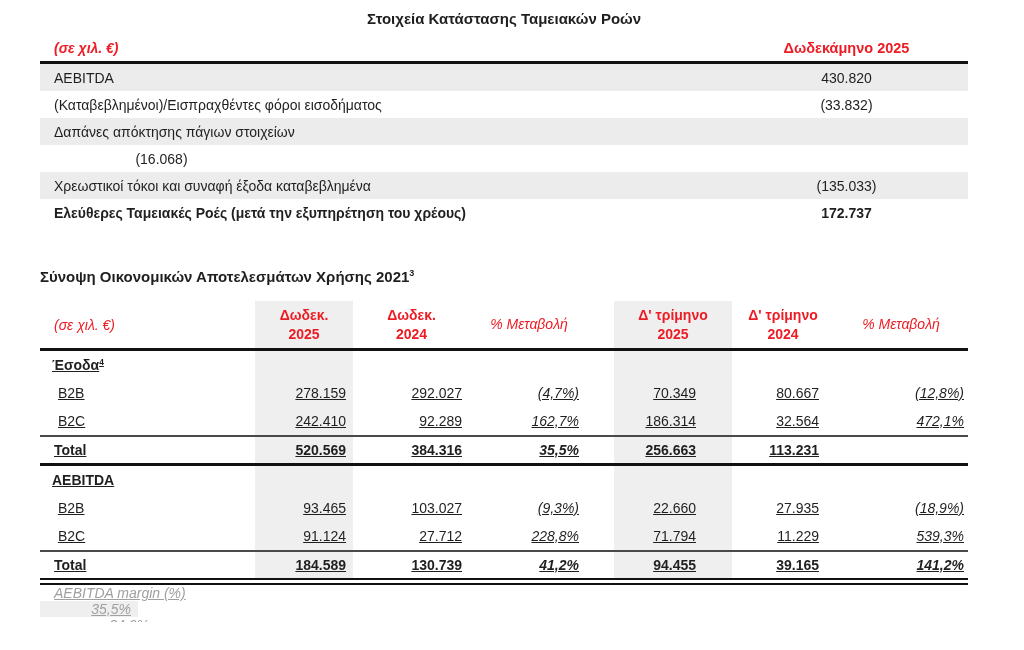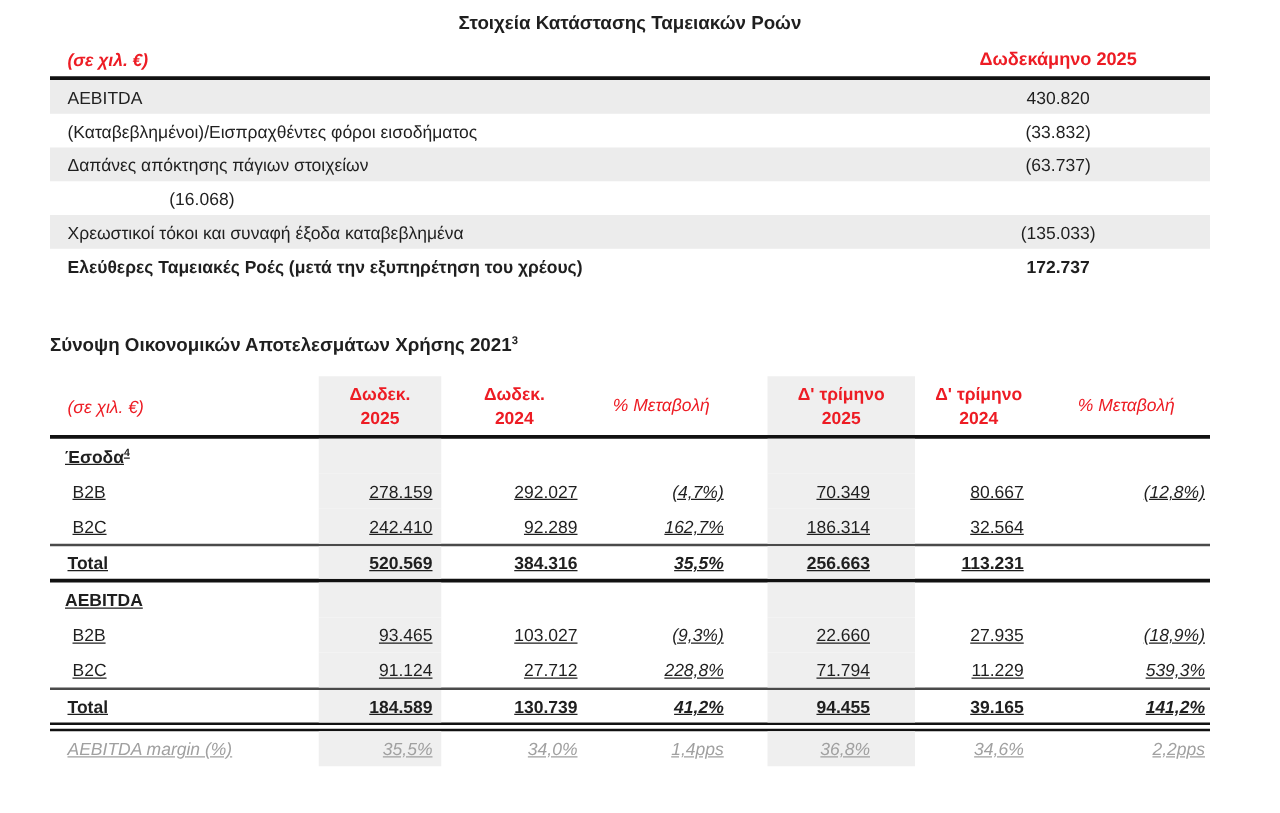--- a/index.html
+++ b/index.html
@@ -49,21 +49,21 @@
   .t2-row .hc{justify-content:center;text-align:center;padding:0;color:var(--red);
               font-weight:bold;line-height:1.3;font-style:normal;}
   .t2-row .hc-it{font-weight:normal;font-style:italic;}
 
   .body-row{height:28px;text-decoration:underline;}
   .t2-row.sect .cl{font-weight:bold;padding-left:12px;}
   .t2-row.data .cl{padding-left:18px;}
   .t2-row.total{border-top:2px solid var(--line-gray);font-weight:bold;}
   .thick-line{width:928px;height:0;border-top:3px solid var(--line-dark);}
   .double-line{width:928px;height:7px;border-top:2px solid var(--line-dark);border-bottom:2px solid var(--line-dark);}
-  .t2-row.margin{color:var(--muted);font-style:italic;}
+  .t2-row.margin{color:var(--muted);font-style:italic;flex-direction:column;}
   .t2-row.margin .cl{padding-left:14px;}
   .lbl-sup{margin-top:-6px;}
 </style>
 </head>
 <body>
 
 <div class="page">
 
   <div class="tbl" id="table1">
     <div class="t1-title">Στοιχεία Κατάστασης Ταμειακών Ροών</div>
@@ -77,21 +77,20 @@
     <div class="t1-value">430.820</div>
   </div>
 
   <div class="t1-row">
     <div class="t1-label">(Καταβεβλημένοι)/Εισπραχθέντες φόροι εισοδήματος</div>
     <div class="t1-value">(33.832)</div>
   </div>
 
   <div class="t1-row stripe">
     <div class="t1-label">Δαπάνες απόκτησης πάγιων στοιχείων</div>
-    <div class="t1-value">(63.737)</div>
   </div>
 
   <div class="t1-row">
     <div class="t1-value">(16.068)</div>
   </div>
 
   <div class="t1-row stripe">
     <div class="t1-label">Χρεωστικοί τόκοι και συναφή έξοδα καταβεβλημένα</div>
     <div class="t1-value">(135.033)</div>
   </div>
@@ -158,20 +157,21 @@
   <div class="t2-row body-row data">
     <div class="cl">
             <span class="lbl-text">B2C</span>
           </div>
     <div class="c2">242.410</div>
     <div class="c3">92.289</div>
     <div class="c4">162,7%</div>
     <div class="sp"></div>
     <div class="c5">186.314</div>
     <div class="c6">32.564</div>
+    <div class="c7">472,1%</div>
   </div>
 
   <div class="t2-row body-row total">
     <div class="cl">
             <span class="lbl-text">Total</span>
           </div>
     <div class="c2">520.569</div>
     <div class="c3">384.316</div>
     <div class="c4">35,5%</div>
     <div class="sp"></div>

